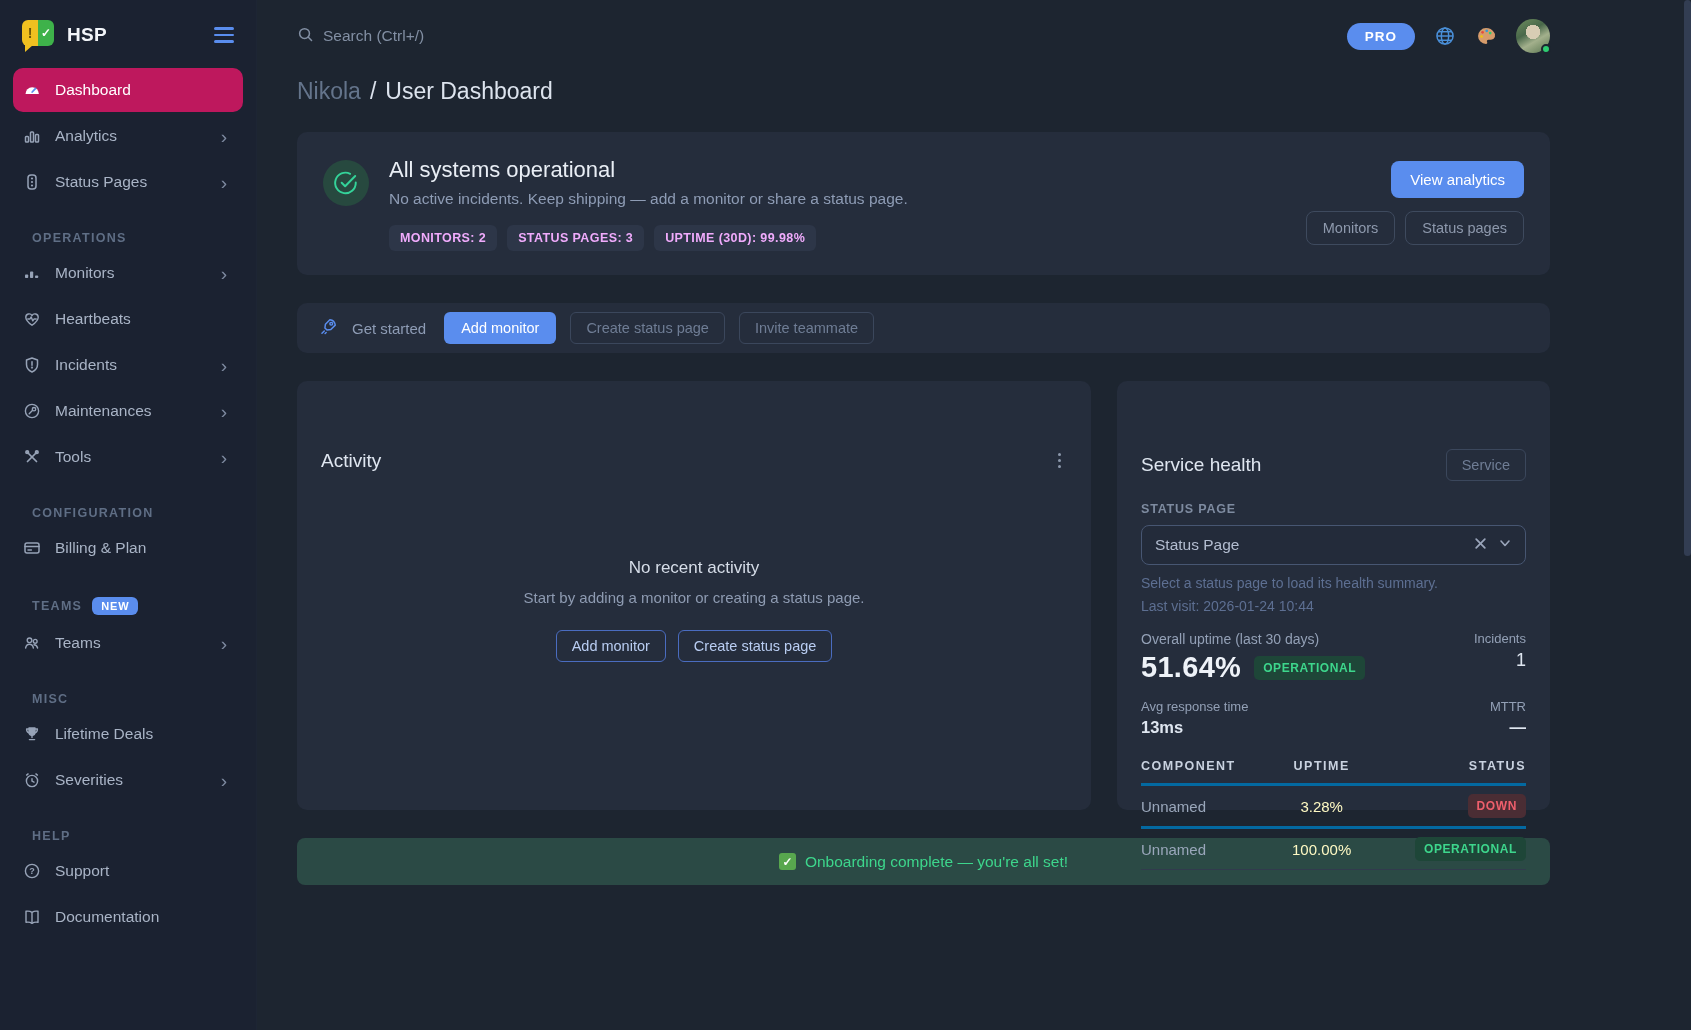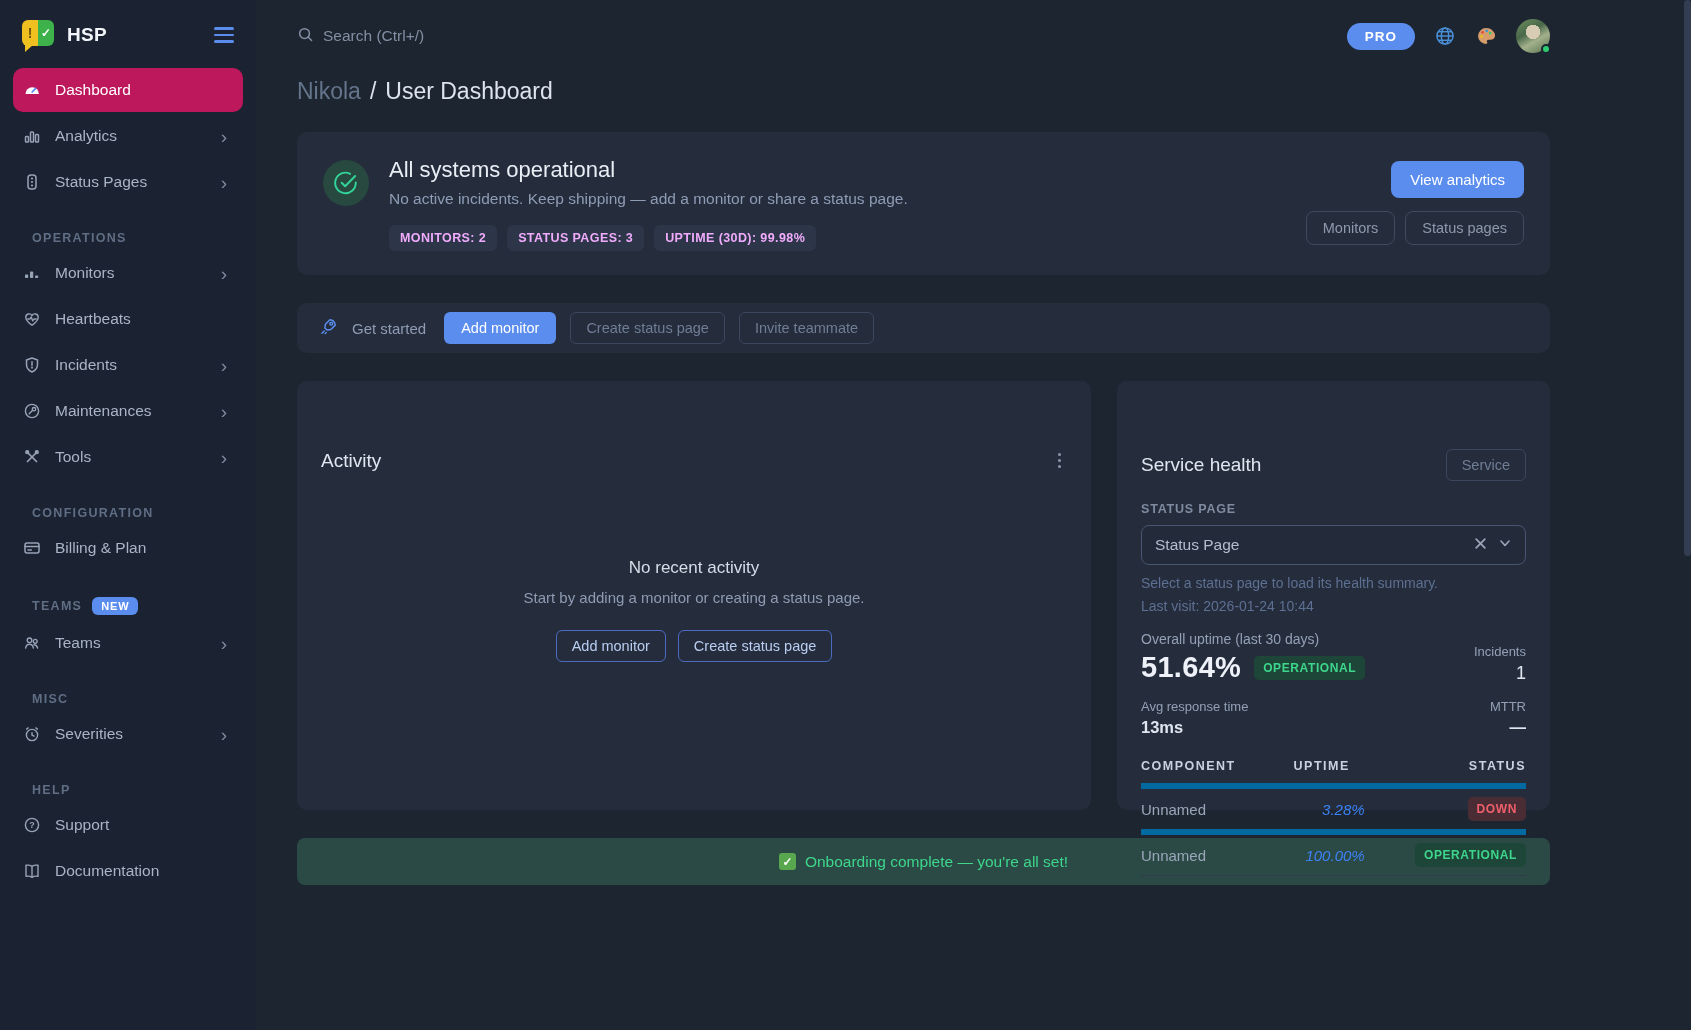--- a/index.html
+++ b/index.html
@@ -160,21 +160,21 @@
   .select {
     margin-top: 9px; height: 40px; border: 1.5px solid #475672; border-radius: 8px;
     background: #232b3a; display: flex; align-items: center; padding: 0 13px;
     cursor: pointer;
   }
   .select-value { flex: 1; font-size: 15.5px; color: #b3bdd0; }
   .select-icons { display: flex; align-items: center; gap: 11px; color: #9aa5ba; }
   .helper { font-size: 14px; color: #5d6f92; margin-top: 10px; }
   .lastvisit { font-size: 14px; color: #5d6f92; margin-top: 7px; }
 
-  .sh-row { display: flex; justify-content: space-between; align-items: flex-end; }
+  .sh-row { display: flex; justify-content: space-between; align-items: flex-start; }
   .sh-row.first { margin-top: 17px; }
   .sh-row.second { margin-top: 15px; align-items: flex-start; }
   .stat-label { font-size: 14px; color: #93a0b6; }
   .stat-label.sm { font-size: 13px; }
   .uptime-line { display: flex; align-items: center; gap: 13px; margin-top: 4px; }
   .uptime-big { font-size: 29px; font-weight: 700; color: #eef2f8; letter-spacing: .3px; }
   .pill { display: inline-block; padding: 5px 9px; border-radius: 5px; font-size: 12px; font-weight: 700; letter-spacing: .6px; }
   .pill.op { background: #1e4638; color: #3dd68c; }
   .pill.down { background: #4a2d34; color: #ef5f6c; }
   .right-col { text-align: right; }
@@ -183,23 +183,23 @@
 
   table.health { width: 100%; border-collapse: collapse; margin-top: 13px; }
   table.health th {
     font-size: 12.5px; letter-spacing: 1.5px; color: #c9d2e0; font-weight: 700;
     text-align: left; padding: 9px 0 10px 0;
   }
   table.health th:nth-child(2) { text-align: center; }
   table.health th:nth-child(3) { text-align: right; }
   table.health td {
     font-size: 15px; color: #9aa7bb; padding: 8px 0;
-    border-top: 6px solid #0369a1;
-  }
-  table.health td:nth-child(2) { text-align: right; color: #3b82f6; font-style: italic; }
+    border-top: 3px solid #0369a1;
+  }
+  table.health td:nth-child(2) { text-align: center; color: #fef9c3; }
   table.health td:nth-child(3) { text-align: right; }
   table.health tr.last td { border-bottom: 1px solid #313b4d; }
 
   
   .banner {
     margin-top: 28px; height: 47px; background: #2b4a45; border-radius: 8px;
     display: flex; align-items: center; justify-content: center; gap: 9px;
     color: #3dd68c; font-size: 15.5px;
   }
   .check-sq {
@@ -361,20 +361,32 @@
           </svg>
       </span>
       <span class="si-label">Teams</span>
       <span class="si-chevron">›</span>
     </div>
 
     <div class="section-label">
       <span>MISC</span>
     </div>
 
+    <div class="side-item">
+      <span class="si-icon">
+        <svg width="18" height="18" viewBox="0 0 18 18" fill="none" stroke="currentColor" stroke-width="1.4" stroke-linecap="round" stroke-linejoin="round">
+            <path d="M6 3h6v4.2a3 3 0 0 1-6 0z" fill="currentColor"></path>
+            <path d="M6 4H3.6c0 2.4 1 3.6 2.4 3.9"></path>
+            <path d="M12 4h2.4c0 2.4-1 3.6-2.4 3.9"></path>
+            <line x1="9" y1="10.4" x2="9" y2="12.6"></line>
+            <line x1="6.4" y1="14.6" x2="11.6" y2="14.6"></line>
+          </svg>
+      </span>
+      <span class="si-label">Lifetime Deals</span>
+    </div>
 
     <div class="side-item">
       <span class="si-icon">
         <svg width="18" height="18" viewBox="0 0 18 18" fill="none" stroke="currentColor" stroke-width="1.4" stroke-linecap="round">
             <circle cx="9" cy="10" r="5.6"></circle>
             <polyline points="9 7.6 9 10 11 11.2"></polyline>
             <line x1="3.6" y1="4.1" x2="5.1" y2="2.9"></line>
             <line x1="14.4" y1="4.1" x2="12.9" y2="2.9"></line>
           </svg>
       </span>

